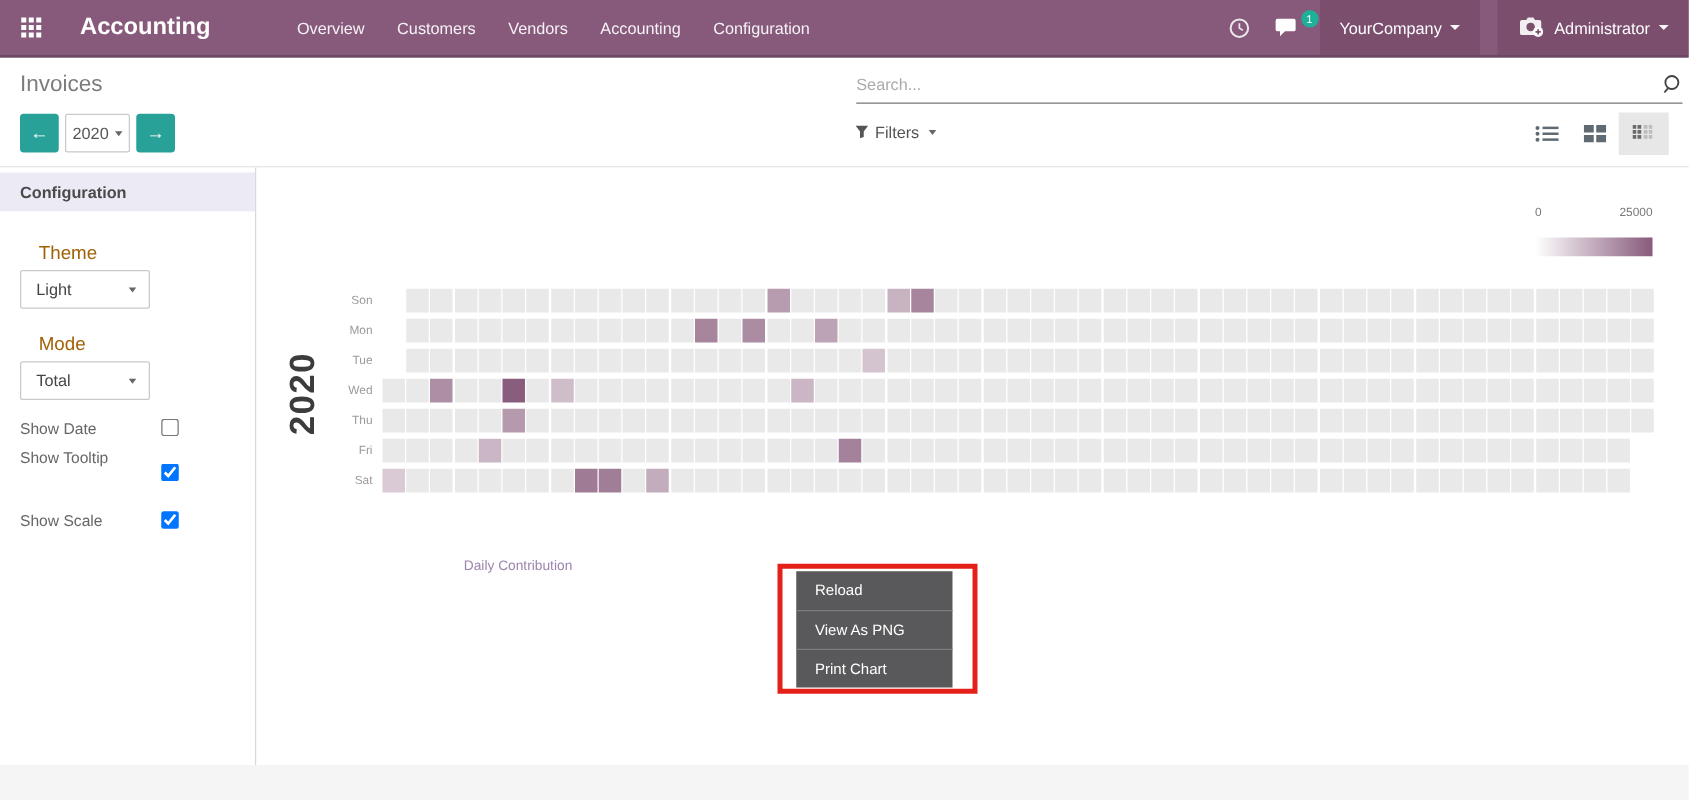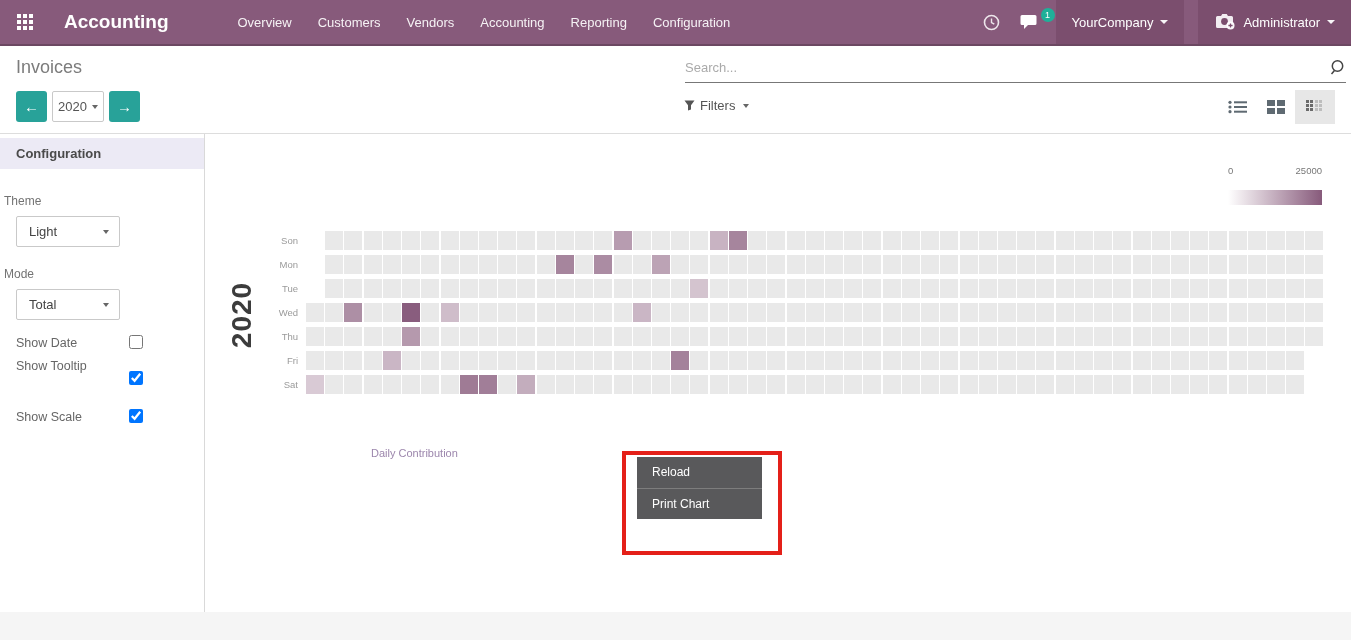--- a/index.html
+++ b/index.html
@@ -50,21 +50,21 @@
   .views { position:absolute; right:0; top:42px; display:flex; align-items:center; }
   .view-btn { padding:9px 10px; display:flex; align-items:center; cursor:pointer; }
   .view-btn.active { background:#e7e7e7; padding:10px 13px 10px 11px; }
 
   
   .hrule { position:absolute; left:0; top:133px; width:1351px; height:1px; background:#ddd; }
   .sidebar { position:absolute; left:0; top:134px; width:205px; height:478px; background:#fff;
     border-right:1px solid #d9d9d9; }
   .cfg-header { position:absolute; left:0; top:4px; width:204px; height:31px; background:#eceaf5;
     line-height:31px; padding-left:16px; font-size:13px; font-weight:bold; color:#4a4a4a; }
-  .side-label { position:absolute; left:4px; font-size:12px; color:#737373; }
+  .side-label { position:absolute; left:31px; font-size:15px; color:#a16207; }
   .side-select { position:absolute; left:16px; width:104px; height:31px; background:#fff;
     border:1px solid #c9c9c9; border-radius:2px; display:flex; align-items:center;
     padding:0 10px 0 12px; font-size:13px; color:#444; cursor:pointer; }
   .side-select .caret-sm { margin-left:auto; }
   .toggle-label { position:absolute; left:16px; font-size:12.5px; color:#666; }
   .toggle-box { position:absolute; left:129px; width:14px; height:14px; cursor:pointer; }
   .footer { position:absolute; left:0; top:612px; width:1351px; height:28px; background:#f5f5f5; }
 
   
   .main { position:absolute; left:206px; top:134px; width:1145px; height:478px; background:#fff; }
@@ -97,21 +97,20 @@
   <div class="navbar">
     <div class="apps-btn">
       <span class="apps-icon"></span>
     </div>
     <div class="brand">Accounting</div>
     <div class="nav-menu">
       <div class="nav-item">Overview</div>
       <div class="nav-item">Customers</div>
       <div class="nav-item">Vendors</div>
       <div class="nav-item">Accounting</div>
-      <div class="nav-item">Reporting</div>
       <div class="nav-item">Configuration</div>
     </div>
     <div class="nav-right">
       <div class="nav-icon-btn">
         <span>
           <svg width="17" height="17" viewBox="0 0 17 17">
             <circle cx="8.5" cy="8.5" r="7" fill="none" stroke="rgba(255,255,255,.85)" stroke-width="1.6"></circle>
             <path d="M8.5 4.5 V8.5 L11.3 10.2" fill="none" stroke="rgba(255,255,255,.85)" stroke-width="1.4"></path>
           </svg>
         </span>
@@ -634,18 +633,19 @@
         <div class="hm-cell" style="left: 999.4px; top: 72px; background: rgb(233, 233, 233);"></div>
         <div class="hm-cell" style="left: 999.4px; top: 96px; background: rgb(233, 233, 233);"></div>
       </div>
 
     <div class="year-rot">2020</div>
     <div class="chart-caption">Daily Contribution</div>
 
     <div class="red-box"></div>
     <div class="ctx-menu">
       <div class="ctx-item">Reload</div>
+      <div class="ctx-item">View As PNG</div>
       <div class="ctx-item">Print Chart</div>
     </div>
   </div>
 
   <div class="footer"></div>
 </div>
 
 </body></html>

